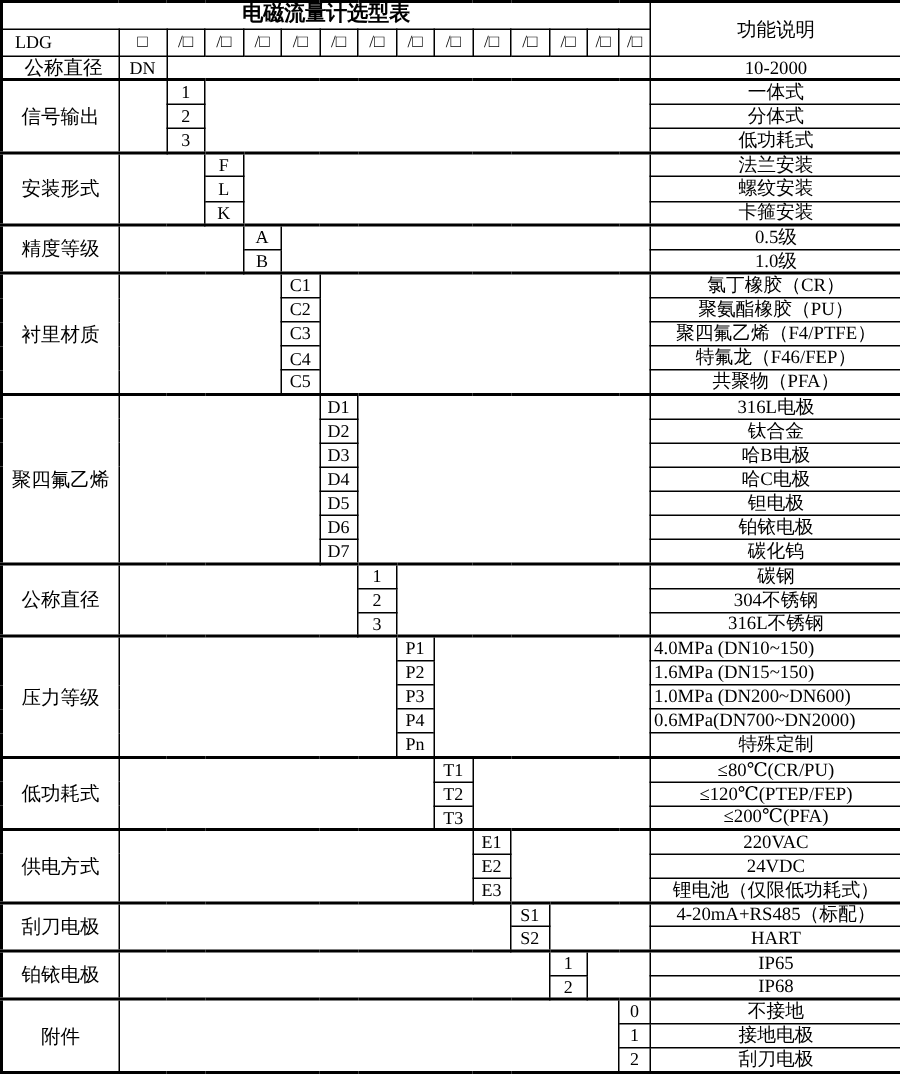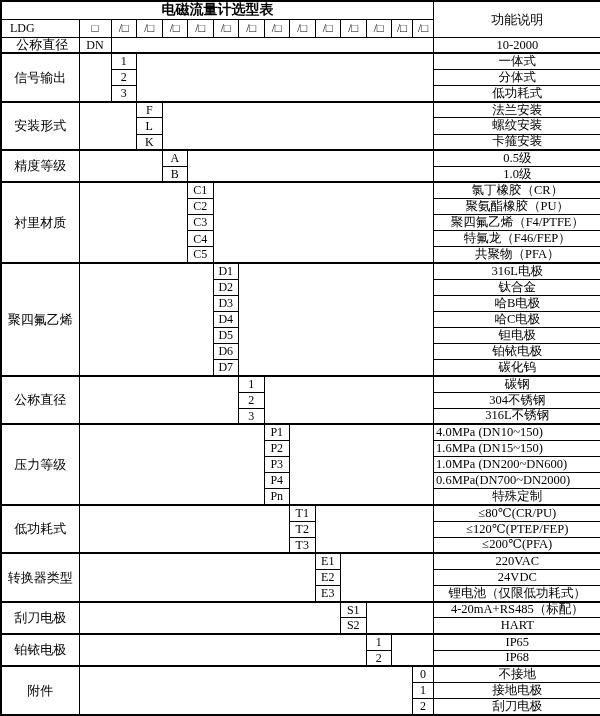--- a/index.html
+++ b/index.html
@@ -239,21 +239,21 @@
 <tr>
   <td class="code">T2</td>
   <td class="desc">≤120℃(PTEP/FEP)</td>
 </tr>
 <tr>
   <td class="code">T3</td>
   <td class="desc">≤200℃(PFA)</td>
 </tr>
 
 <tr class="gsep">
-  <td class="lab" rowspan="3">转换器类型</td>
+  <td class="lab" rowspan="3">供电方式</td>
   <td class="sp" rowspan="3" colspan="9"></td>
   <td class="code">E1</td>
   <td class="sp" rowspan="3" colspan="4"></td>
   <td class="desc">220VAC</td>
 </tr>
 <tr>
   <td class="code">E2</td>
   <td class="desc">24VDC</td>
 </tr>
 <tr>

